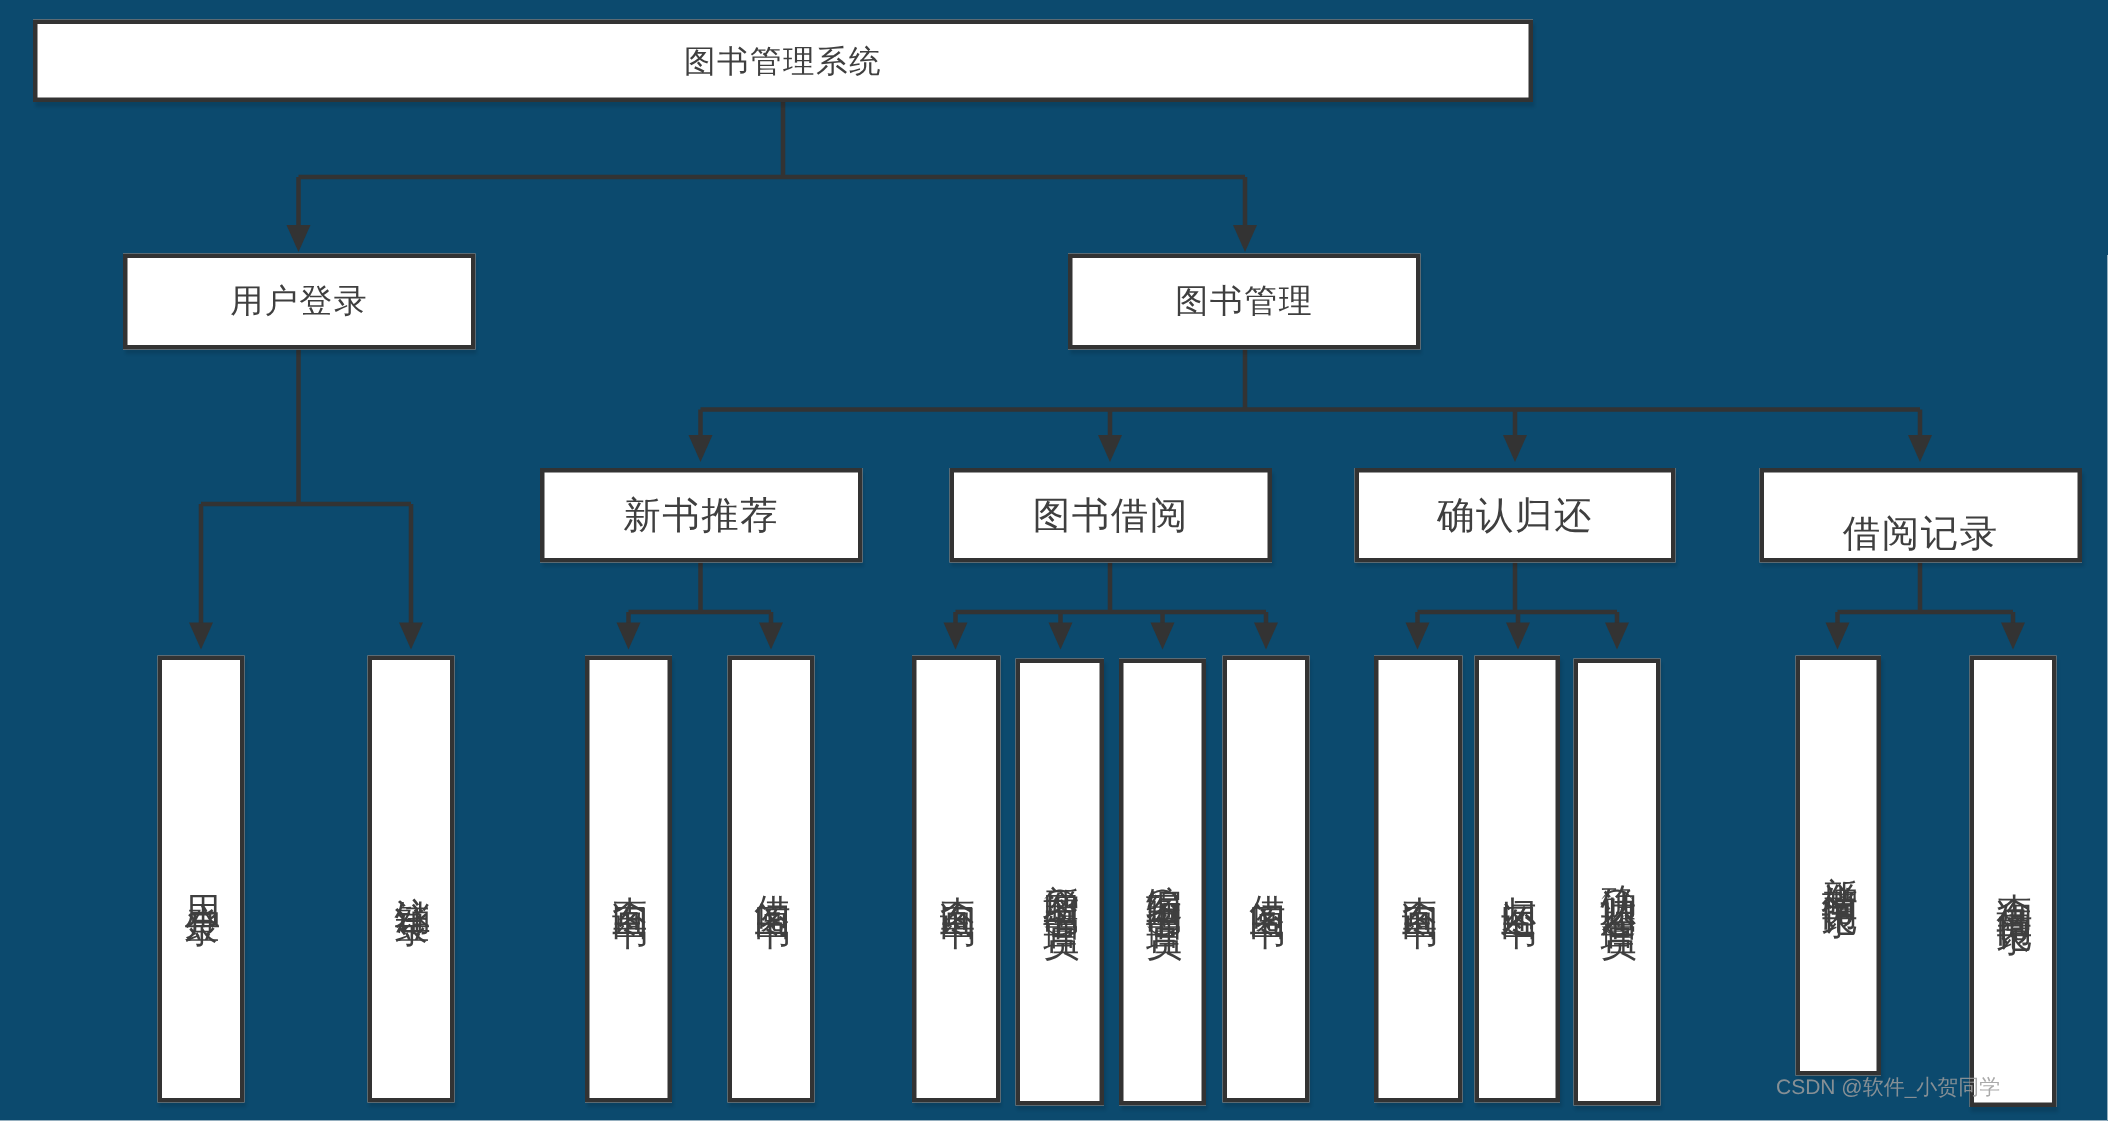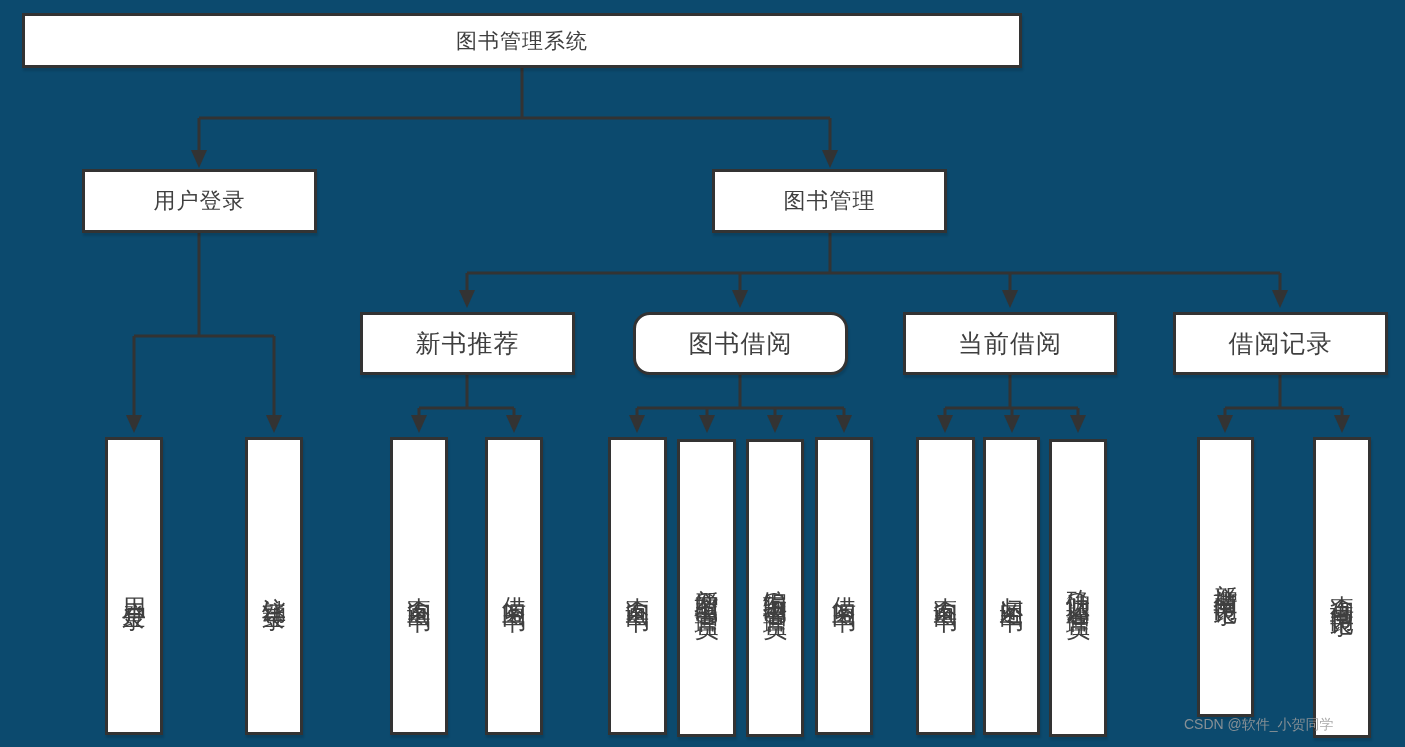--- a/index.html
+++ b/index.html
@@ -84,27 +84,27 @@
   <div class="box lvl2" style="left:82px;top:169px;width:235px;height:64px;">
     <span class="h-label">用户登录</span>
   </div>
   <div class="box lvl2" style="left:712px;top:169px;width:235px;height:64px;justify-content:center;">
     <span class="h-label">图书管理</span>
   </div>
 
   <div class="box lvl3" style="left:360px;top:312px;width:215px;height:63px;">
     <span class="h-label">新书推荐</span>
   </div>
-  <div class="box lvl3" style="left:633px;top:312px;width:215px;height:63px;border-radius:17px;">
+  <div class="box lvl3" style="left:633px;top:312px;width:215px;height:63px;">
     <span class="h-label">图书借阅</span>
   </div>
   <div class="box lvl3" style="left:903px;top:312px;width:214px;height:63px;">
-    <span class="h-label">当前借阅</span>
+    <span class="h-label">确认归还</span>
   </div>
-  <div class="box lvl3" style="left:1173px;top:312px;width:215px;height:63px;">
+  <div class="box lvl3" style="left:1173px;top:312px;width:215px;height:63px;align-items:flex-end;">
     <span class="h-label">借阅记录</span>
   </div>
 
   <div class="box leaf" style="left:105px;top:437px;width:58px;height:298px;">
     <span class="v-label">用户登录</span>
   </div>
   <div class="box leaf" style="left:245px;top:437px;width:58px;height:298px;">
     <span class="v-label">注销登录</span>
   </div>
 

